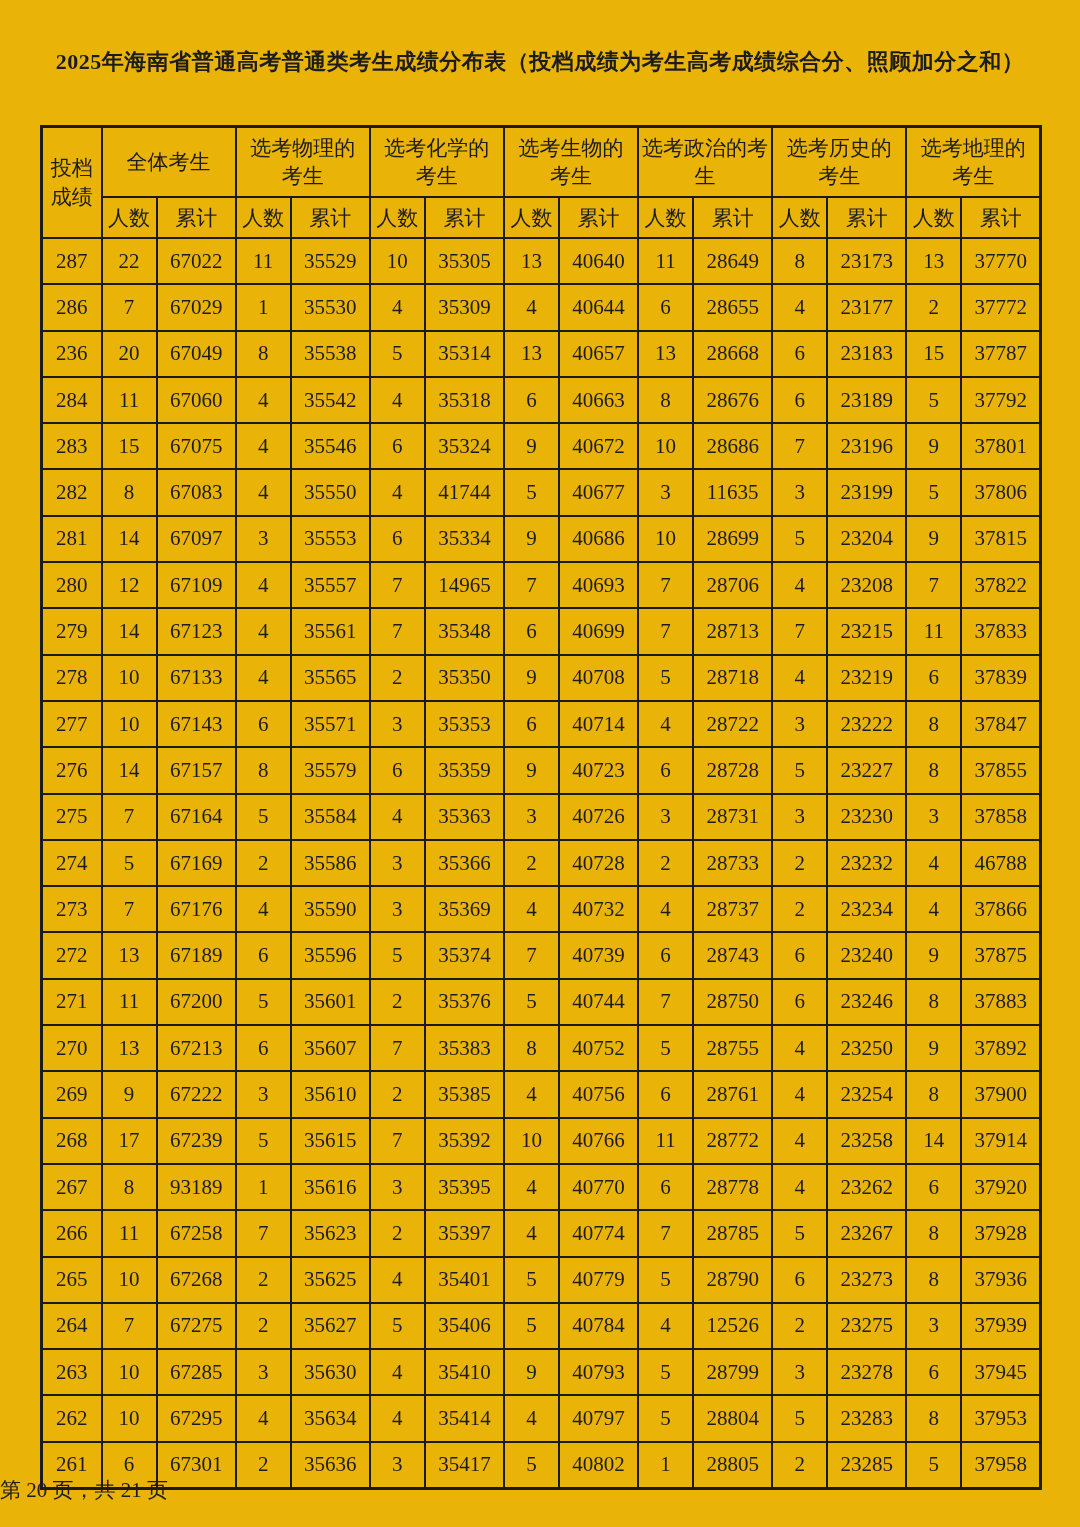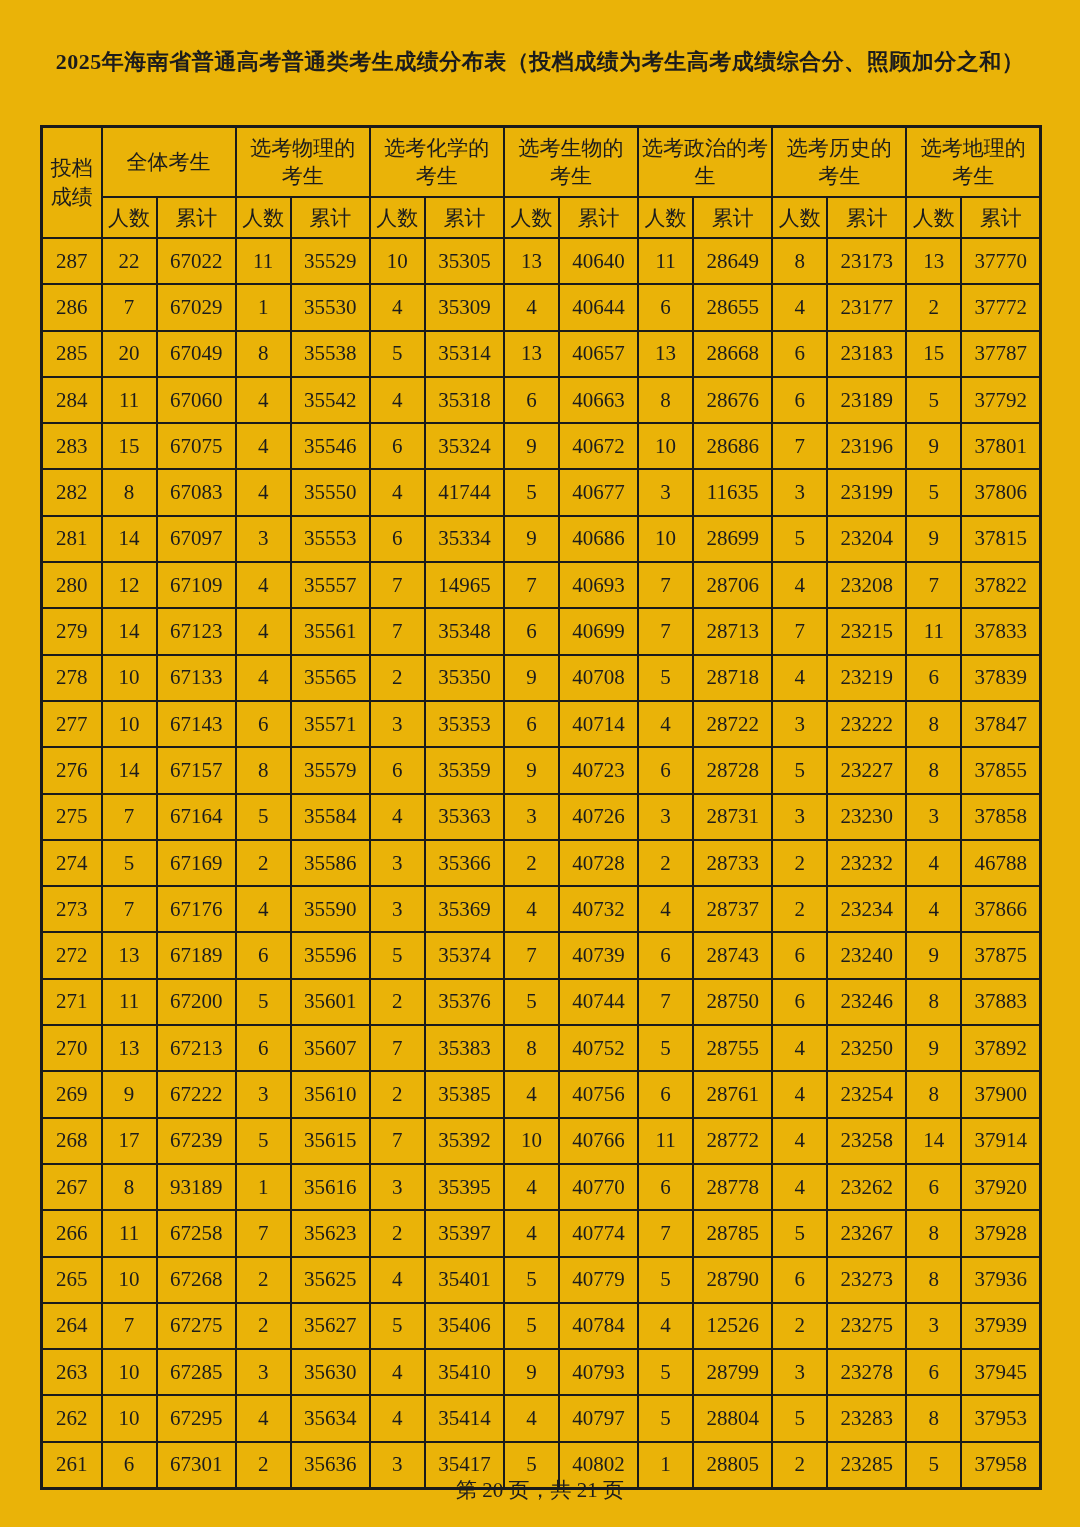--- a/index.html
+++ b/index.html
@@ -27,21 +27,21 @@
   }
   col.c-score { width:60px; }
   col.c-count { width:55px; }
   col.c-cum   { width:79px; }
   tr.group-row th { height:68px; white-space:pre-line; line-height:1.35; }
   tr.sub-row th   { height:39px; }
   th.score-h { white-space:pre-line; line-height:1.5; }
   tbody td { height:44.3px; }
   .footer {
     position:absolute; top:1476px; left:0; width:100%;
-    text-align:center; font-size:21px;
+    text-align:left; font-size:21px;
   }
 </style>
 </head>
 <body>
 
 <div class="page">
 
   <h1 class="title">2025年海南省普通高考普通类考生成绩分布表（投档成绩为考生高考成绩综合分、照顾加分之和）</h1>
 
   <table class="score-table">
@@ -126,21 +126,21 @@
           <td>4</td>
           <td>40644</td>
           <td>6</td>
           <td>28655</td>
           <td>4</td>
           <td>23177</td>
           <td>2</td>
           <td>37772</td>
         </tr>
         <tr>
-          <td>285</td>
+          <td>236</td>
           <td>20</td>
           <td>67049</td>
           <td>8</td>
           <td>35538</td>
           <td>5</td>
           <td>35314</td>
           <td>13</td>
           <td>40657</td>
           <td>13</td>
           <td>28668</td>

